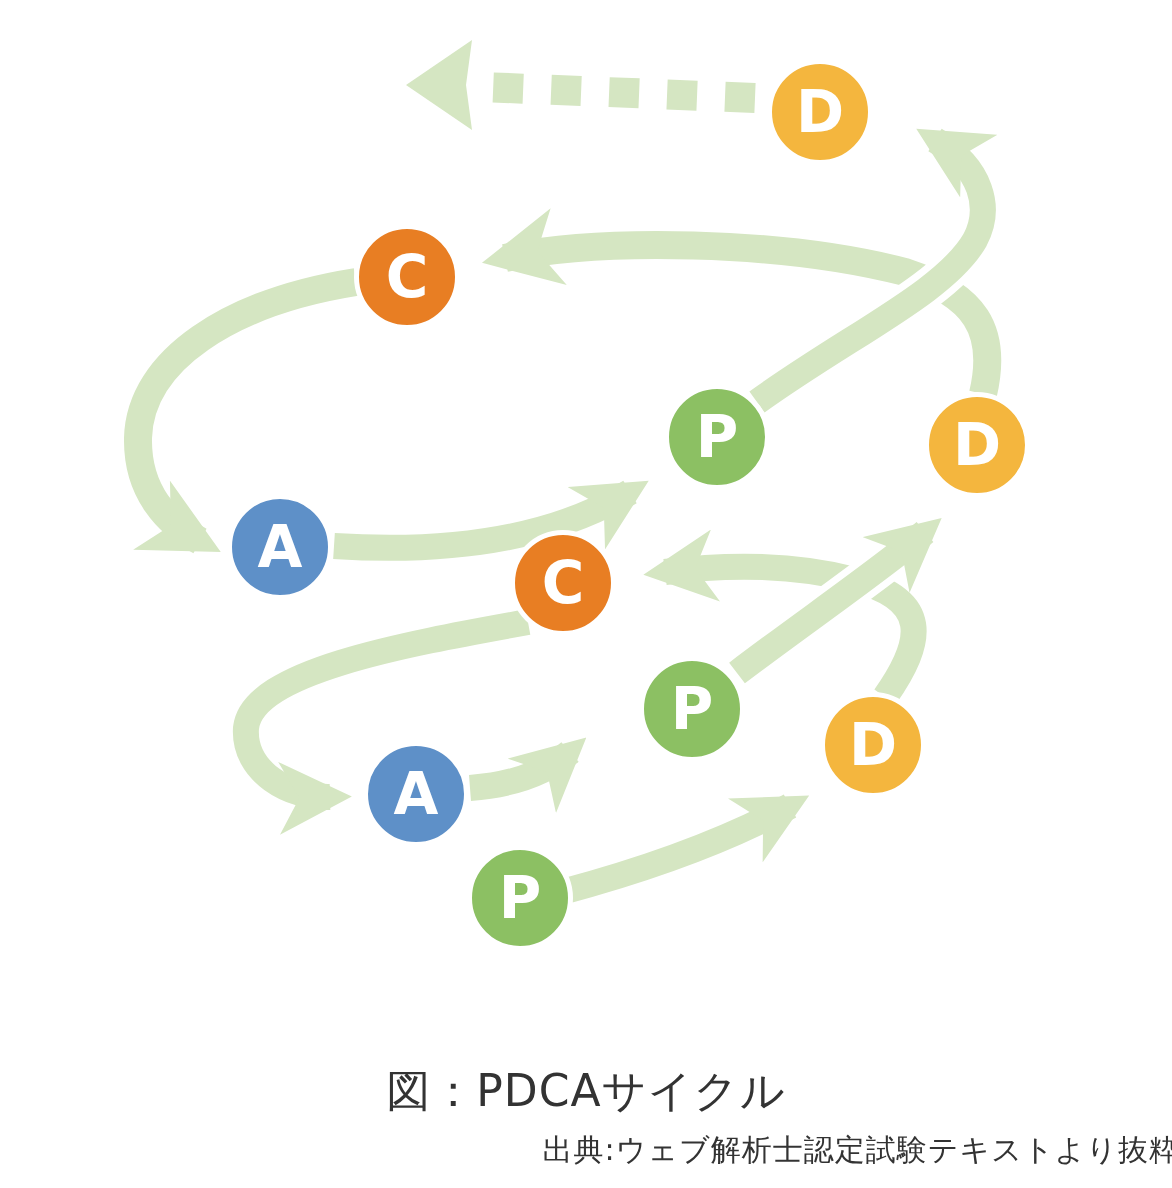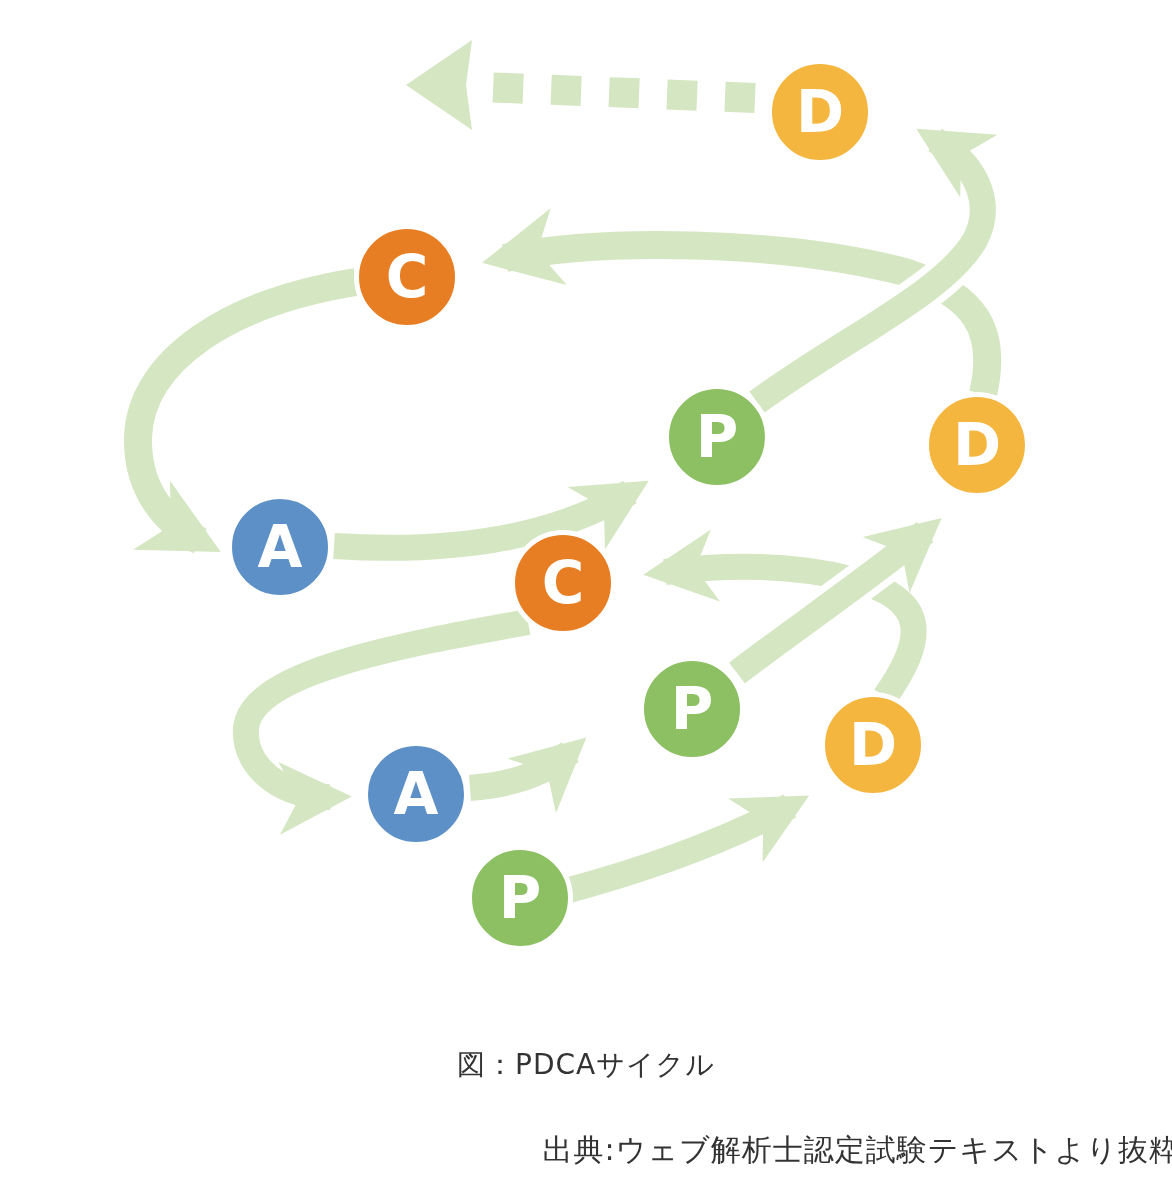--- a/index.html
+++ b/index.html
@@ -26,21 +26,21 @@
     box-sizing:border-box;
     display:flex;align-items:center;justify-content:center;
     color:#ffffff;
     font-size:58px;font-weight:bold;
     line-height:1;
     user-select:none;
   }
   .caption{
     position:absolute;left:0;top:1018px;width:100%;
     text-align:center;
-    font-size:28px;font-weight:500;color:var(--text-color);
+    font-size:44px;font-weight:500;color:var(--text-color);
     letter-spacing:1px;
   }
   .source{
     position:absolute;left:8px;top:1100px;width:100%;
     text-align:right;
     font-size:30px;font-weight:400;color:var(--text-color);
     letter-spacing:1px;
   }
 </style>
 </head>

